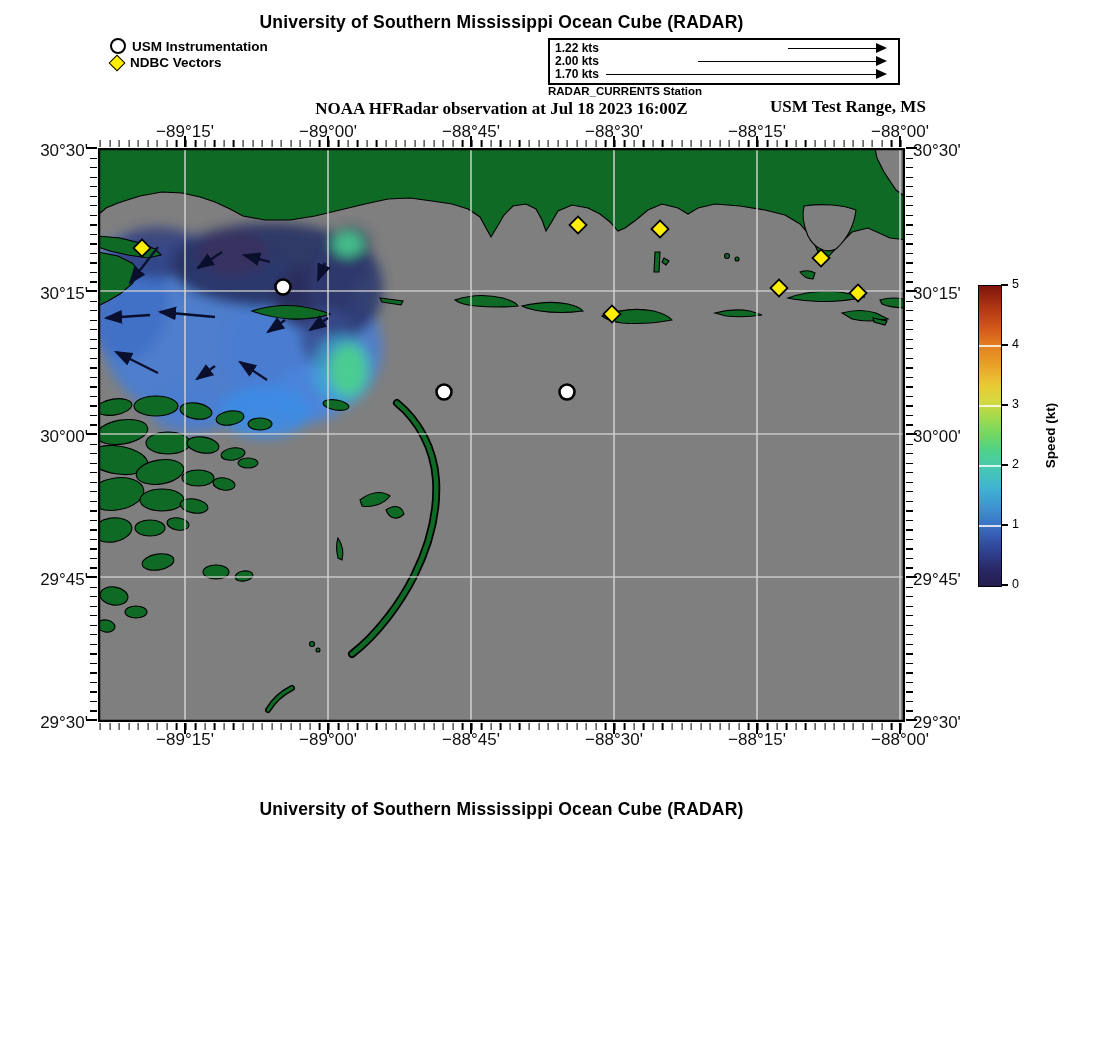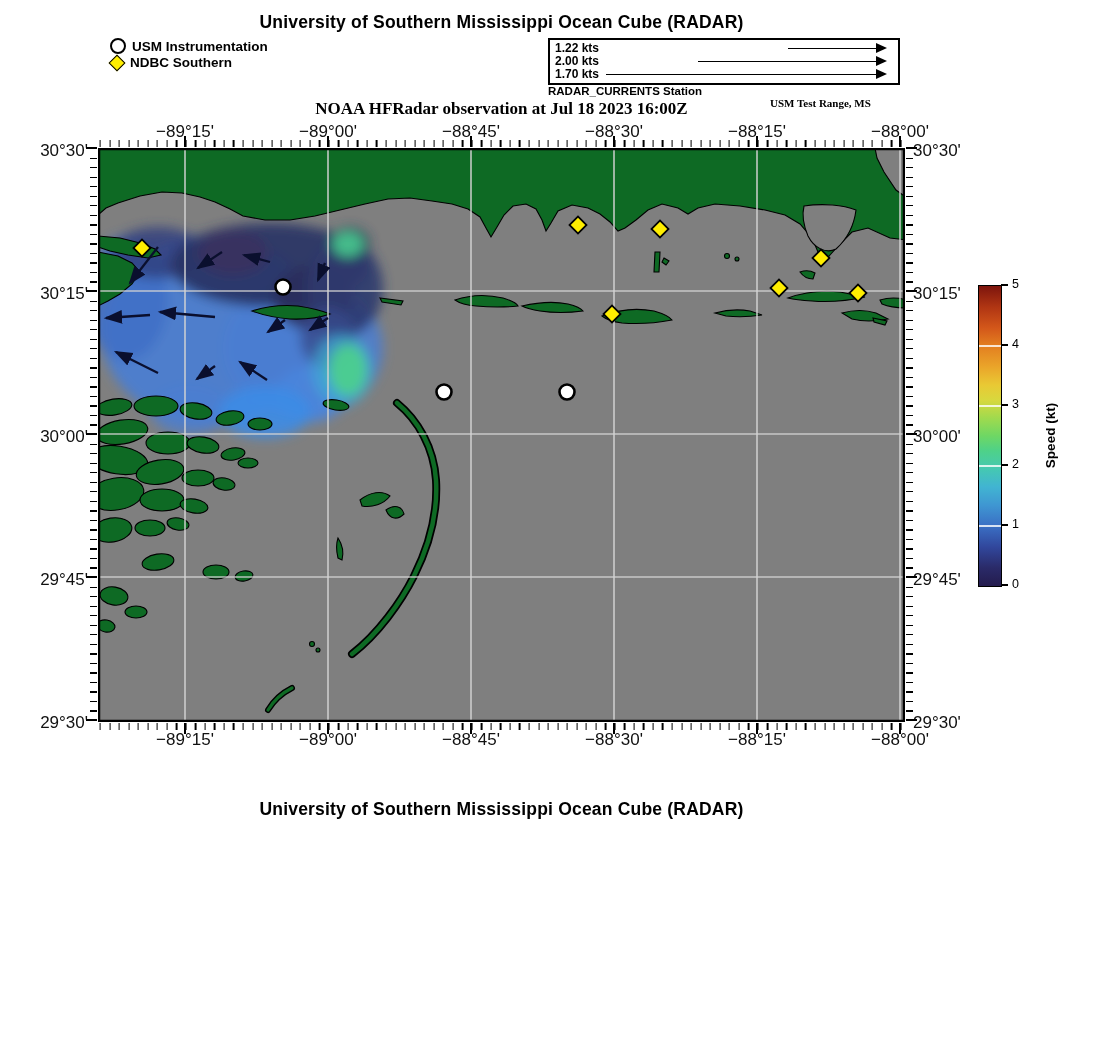--- a/index.html
+++ b/index.html
@@ -2,21 +2,21 @@
 <html><head>
 <meta charset="utf-8">
 <style>
   html,body{margin:0;padding:0;background:#fff;}
   #page{position:relative;width:1100px;height:1050px;background:#fff;
         font-family:"Liberation Sans",sans-serif;overflow:hidden;}
   .abs{position:absolute;}
   .title{font-weight:bold;font-size:17.5px;color:#000;text-align:center;letter-spacing:.2px;}
   .serif{font-family:"Liberation Serif",serif;}
   .subtitle{font-weight:bold;font-size:17px;text-align:center;color:#000;}
-  .range-label{font-weight:bold;font-size:11px;color:#000;}
+  .range-label{font-weight:bold;font-size:17px;color:#000;}
   .legend-row{position:absolute;display:flex;align-items:flex-end;gap:6px;height:16px;}
   .legend-label{font-weight:bold;font-size:13.5px;color:#000;white-space:nowrap;}
   .marker-circle{width:12px;height:12px;border:2.5px solid #000;border-radius:50%;background:#fff;}
   .marker-diamond{width:10px;height:10px;border:1.8px solid #000;background:#ffee00;transform:rotate(45deg);}
   #vecbox{border:2px solid #000;background:#fff;}
   .vec-row{position:absolute;left:0;width:100%;height:14px;}
   .vec-label{position:absolute;left:5px;top:0;font-weight:bold;font-size:12px;color:#000;line-height:13px;}
   .vec-line{position:absolute;height:1.4px;background:#000;top:6px;}
   .vec-head{position:absolute;top:1px;width:0;height:0;border-left:11px solid #000;
             border-top:5.5px solid transparent;border-bottom:5.5px solid transparent;}
@@ -45,21 +45,21 @@
 <div id="page">
 
   <div class="abs title" style="left:98px;top:12px;width:807px;">University of Southern Mississippi Ocean Cube (RADAR)</div>
 
   <div class="legend-row" style="left:110px;top:38px;">
     <div class="marker-circle"></div>
     <div class="legend-label">USM Instrumentation</div>
   </div>
   <div class="legend-row" style="left:110px;top:54px;">
     <div class="marker-diamond" style="margin:1px;"></div>
-    <div class="legend-label">NDBC Southern</div>
+    <div class="legend-label">NDBC Vectors</div>
   </div>
 
   <div id="vecbox" class="abs" style="left:548px;top:38px;width:348px;height:43px;">
       <div class="vec-row" style="top: 2px;">
         <span class="vec-label">1.22 kts</span>
         <span class="vec-line" style="left:238px;width:88px;"></span>
         <span class="vec-head" style="left:326px;"></span>
       </div>
       <div class="vec-row" style="top: 15px;">
         <span class="vec-label">2.00 kts</span>

